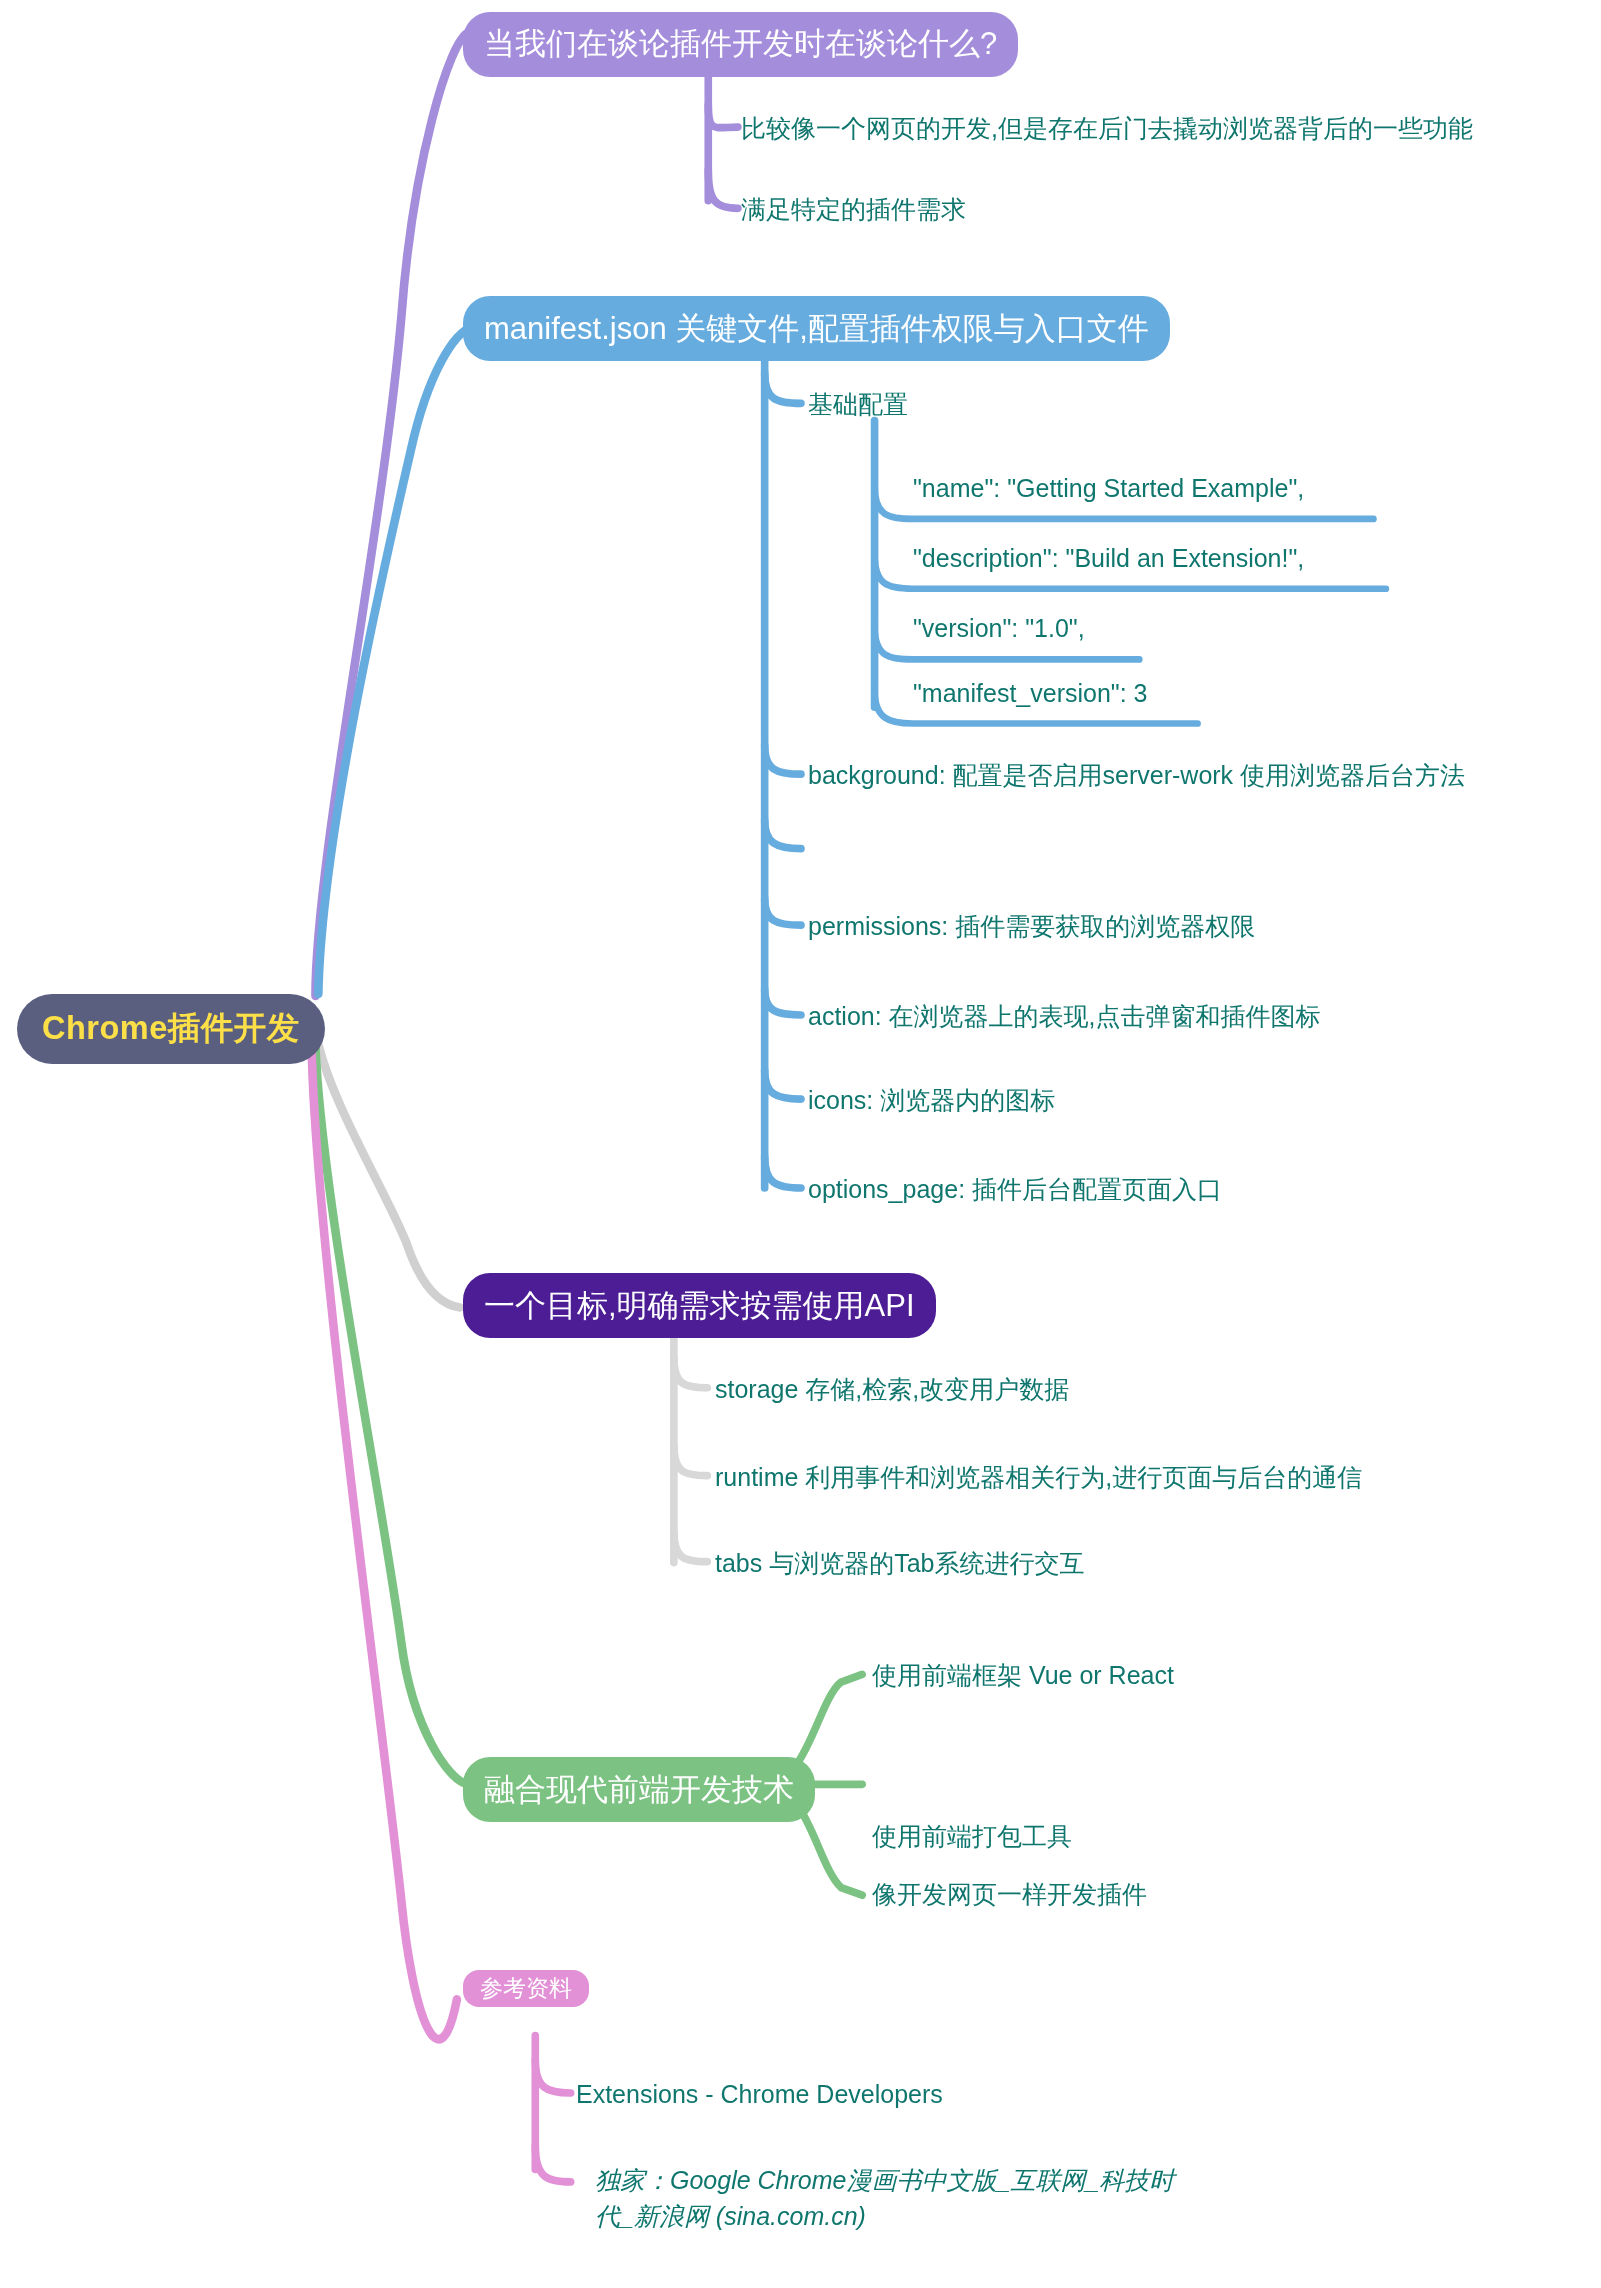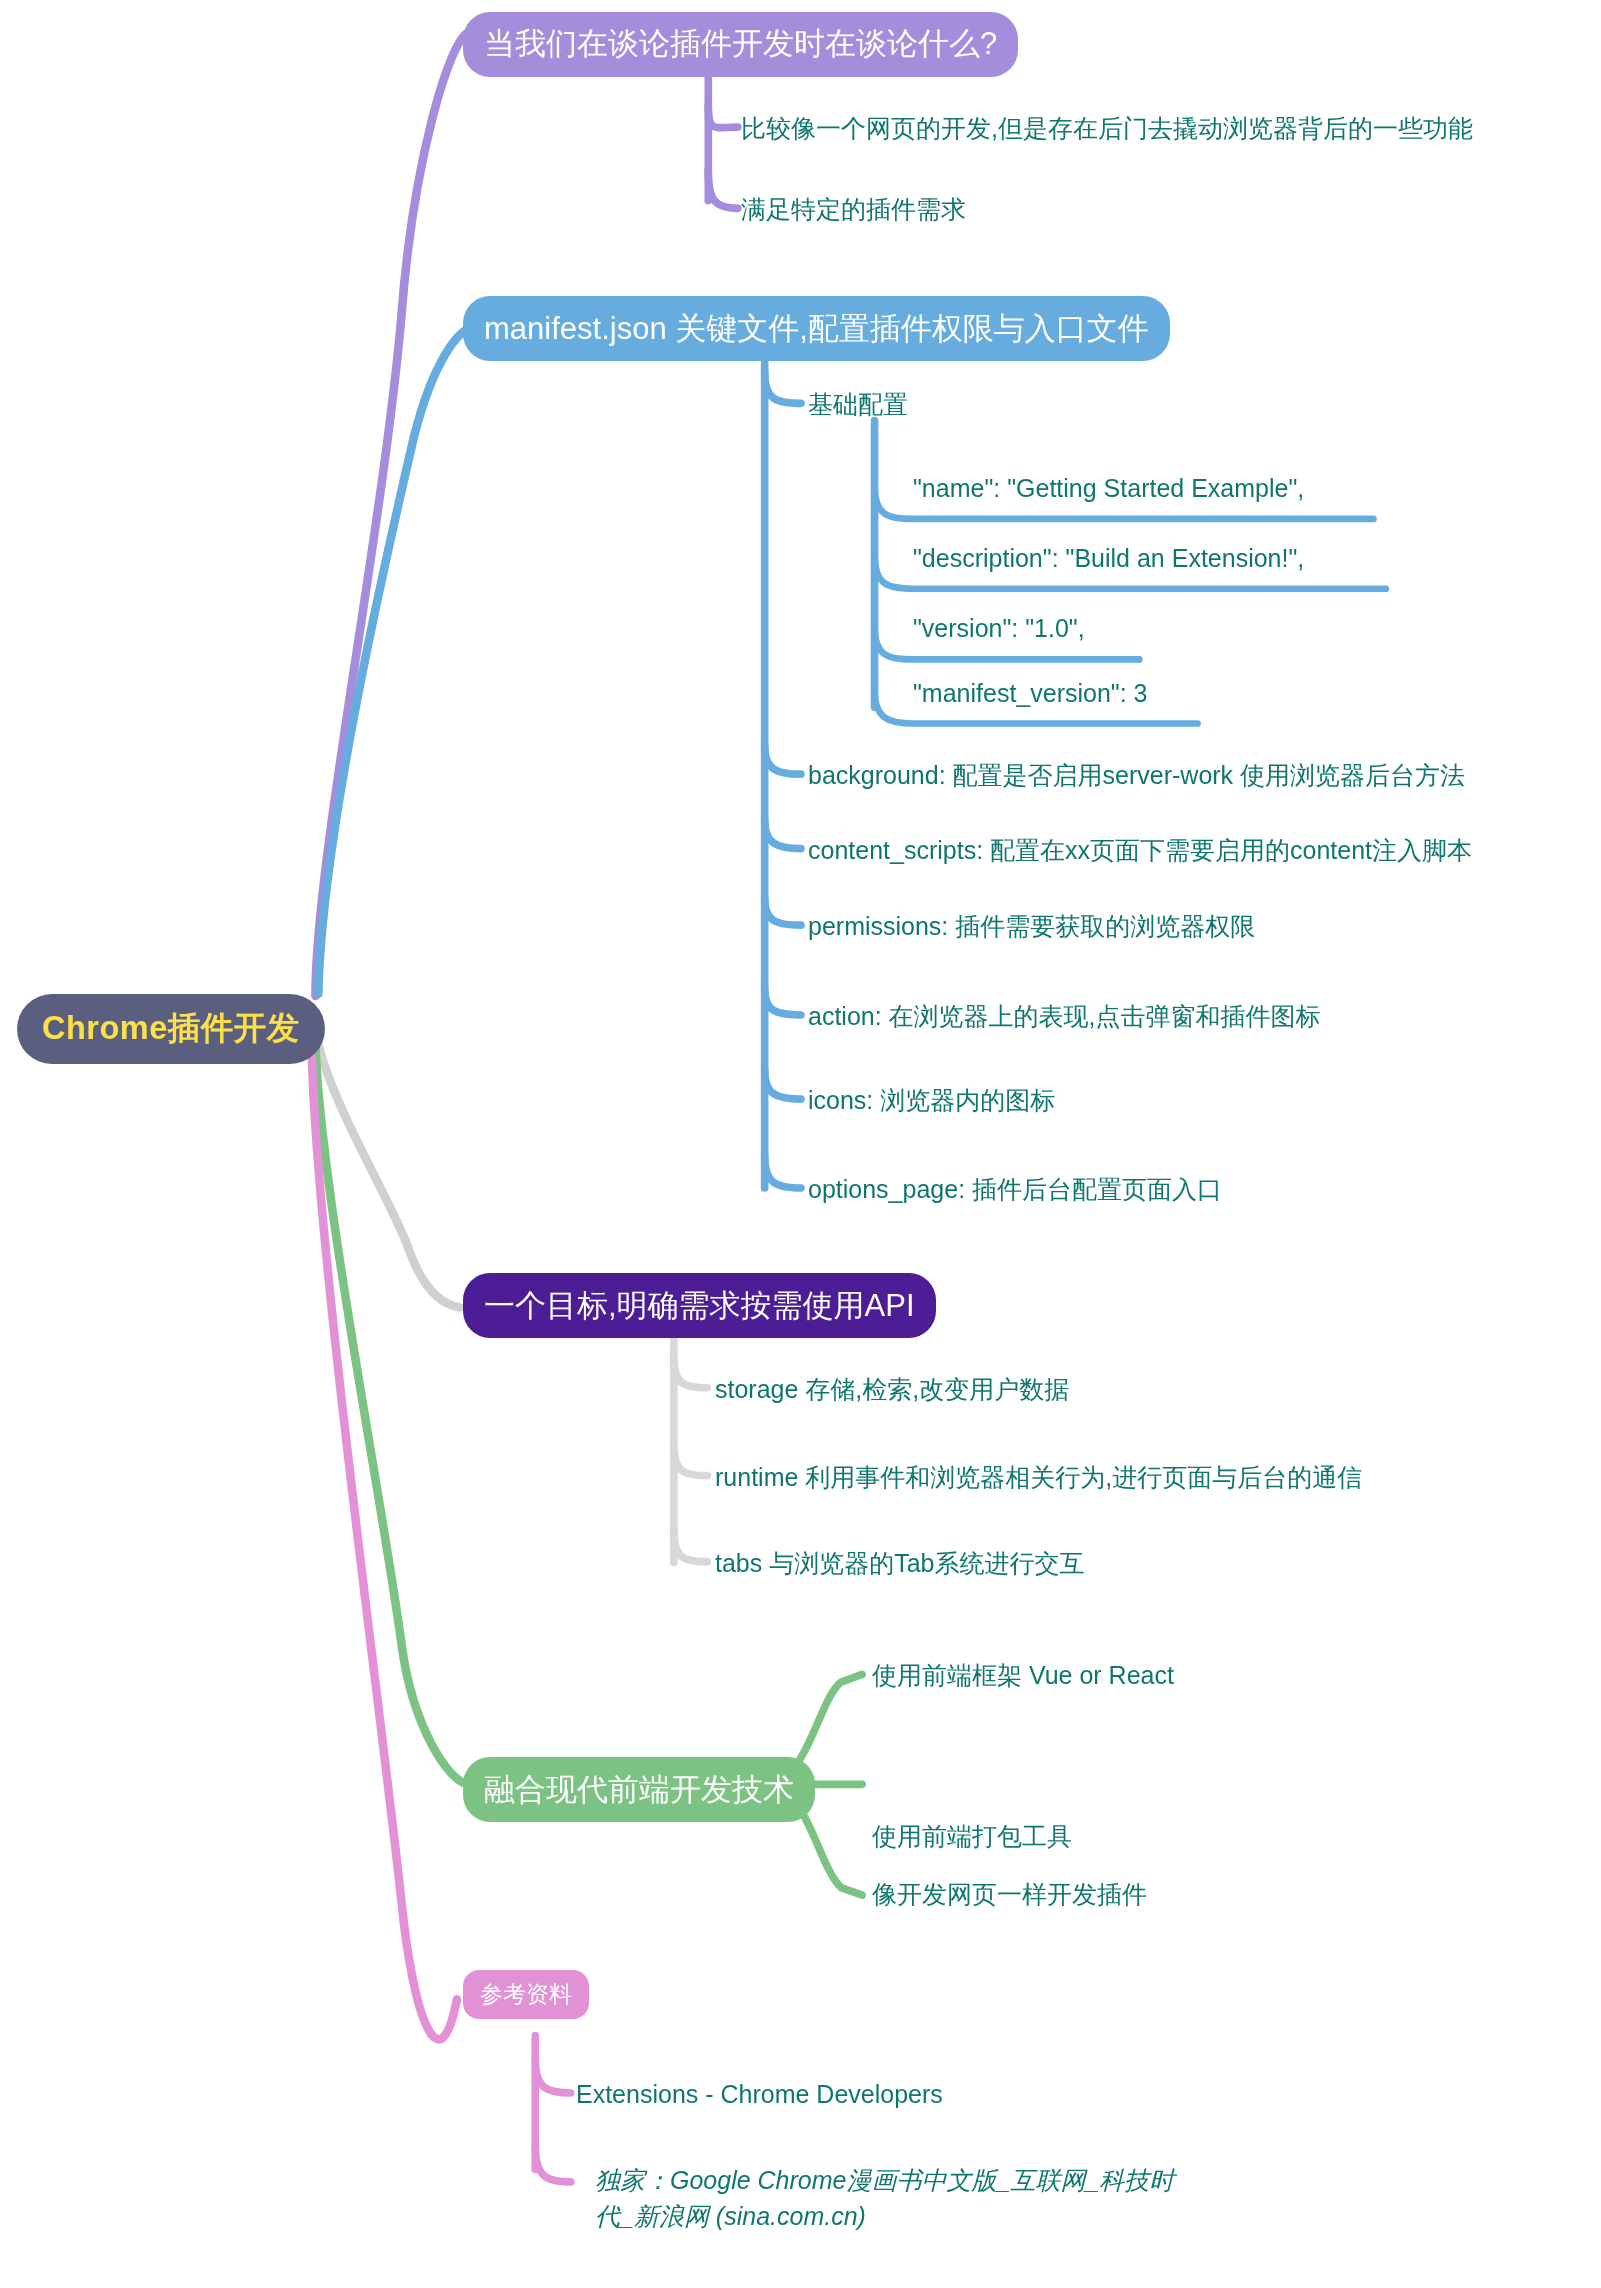--- a/index.html
+++ b/index.html
@@ -48,21 +48,21 @@
     padding: 11.5px 21px;
   }
   .pill-purple { background: #a48ddb; }
   .pill-blue   { background: #67acdf; }
   .pill-gray   { background: #4c1d95; }
   .pill-green  { background: #7cc383; }
   .pill-pink {
     background: #e291d7;
     border-radius: 16px;
     font-size: 23px;
-    padding: 9px 17px;
+    padding: 3px 17px;
   }
   
   .leaf {
     color: #0f766e;
     font-size: 25px;
     line-height: 1.45;
   }
   .leaf-multiline { white-space: normal; width: 593px; }
 </style>
 </head>
@@ -148,23 +148,20 @@
   <div class="node leaf" style="left:913px; top:610px;">
     <span>"version": "1.0",</span>
   </div>
   <div class="node leaf" style="left:913px; top:675px;">
     <span>"manifest_version": 3</span>
   </div>
 
   <div class="node leaf" style="left:808px; top:757px;">
     <span>background: 配置是否启用server-work 使用浏览器后台方法</span>
   </div>
-  <div class="node leaf" style="left:808px; top:832px;">
-    <span>content_scripts: 配置在xx页面下需要启用的content注入脚本</span>
-  </div>
   <div class="node leaf" style="left:808px; top:908px;">
     <span>permissions: 插件需要获取的浏览器权限</span>
   </div>
   <div class="node leaf" style="left:808px; top:998px;">
     <span>action: 在浏览器上的表现,点击弹窗和插件图标</span>
   </div>
   <div class="node leaf" style="left:808px; top:1082px;">
     <span>icons: 浏览器内的图标</span>
   </div>
   <div class="node leaf" style="left:808px; top:1171px;">

